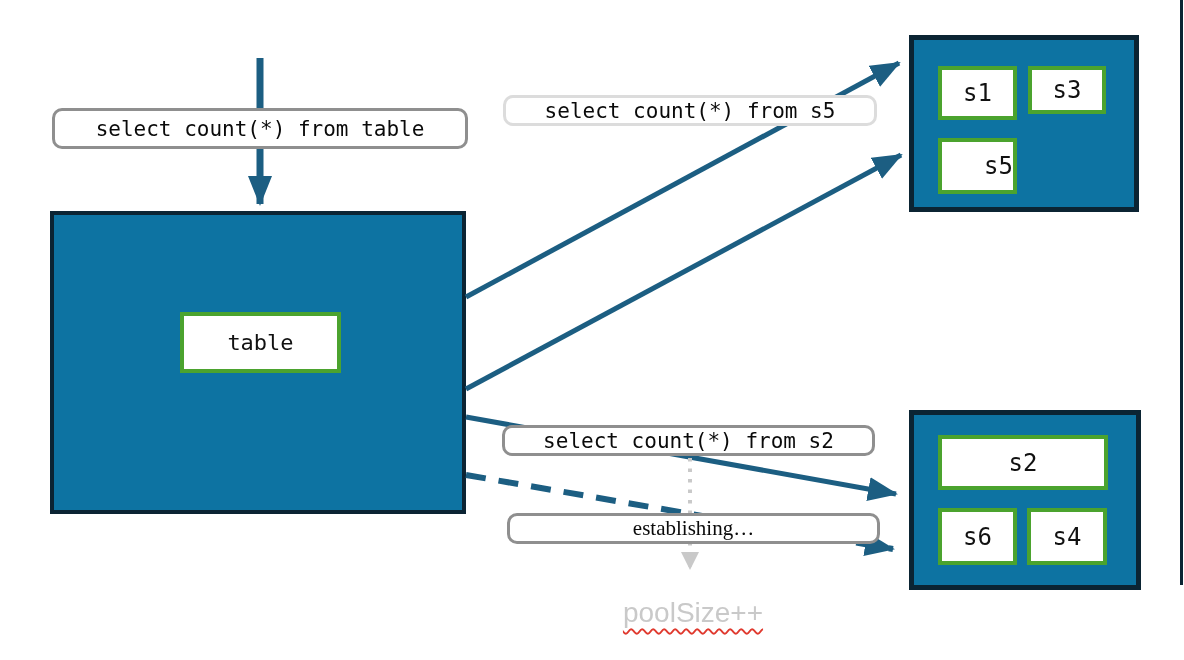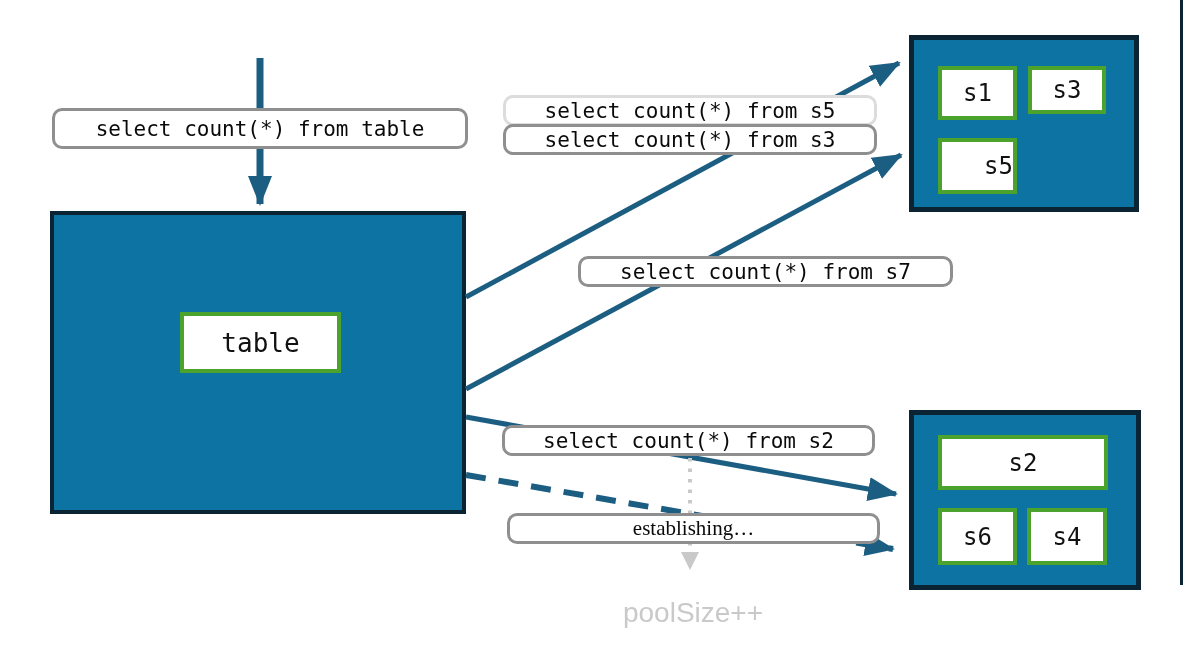--- a/index.html
+++ b/index.html
@@ -11,36 +11,36 @@
   body{width:1184px;height:660px;background:#ffffff;position:relative;overflow:hidden;
        font-family:"DejaVu Sans Mono", monospace;}
   .abs{position:absolute;box-sizing:border-box;}
   
   .group-box{background:var(--teal-fill);border:5px solid var(--dark-border);}
   .big-box{background:var(--teal-fill);border:4px solid var(--dark-border);}
   
   .shard{background:#ffffff;border:4px solid var(--green-border);
          display:flex;align-items:center;justify-content:center;
          font:24px "DejaVu Sans Mono", monospace;color:#111;}
-  .table-cell{font-size:26px;}
+  .table-cell{font-size:22px;}
   
   .qlabel{background:#ffffff;border:3px solid var(--label-border-gray);border-radius:10px;
           display:flex;align-items:center;justify-content:center;white-space:pre;
           font:21px "DejaVu Sans Mono", monospace;color:#0a0a0a;}
   .qlabel.light{border-color:var(--label-border-light);}
   
   svg{position:absolute;left:0;top:0;}
   .arr{stroke:var(--arrow-blue);fill:none;}
   .w5{stroke-width:5;} .w6{stroke-width:6;} .w7{stroke-width:7;}
   .dashed{stroke-dasharray:20 13;}
   .arr-gray{stroke:var(--muted-gray);stroke-width:4;stroke-dasharray:3.5 7;fill:none;}
   .mblue{fill:var(--arrow-blue);} .mgray{fill:var(--muted-gray);}
   
   .poolsize{color:var(--muted-gray);font:28px "Liberation Sans", sans-serif;
-            text-align:center;text-decoration-style:wavy;
+            text-align:center;text-decoration:underline;text-decoration-style:wavy;
             text-decoration-color:var(--squiggle-red);text-decoration-thickness:2px;
             text-underline-offset:6px;}
   .edge-line{background:var(--dark-border);}
   .layer{position:absolute;left:0;top:0;width:1184px;height:660px;}
 </style>
 </head>
 <body>
 
 <div class="layer">
 
@@ -89,26 +89,20 @@
   <line class="arr-gray" x1="690" y1="458" x2="690" y2="568" marker-end="url(#mgray)"></line>
 </svg>
 
 <div class="layer">
   <div class="abs qlabel" style="left:52px;top:108px;width:416px;height:41px;">
     <span>select count(*) from table</span>
   </div>
   <div class="abs qlabel light" style="left:503px;top:95px;width:374px;height:31px;">
     <span>select count(*) from s5</span>
   </div>
-  <div class="abs qlabel" style="left:503px;top:124px;width:374px;height:31px;">
-    <span>select count(*) from s3</span>
-  </div>
-  <div class="abs qlabel" style="left:578px;top:256px;width:375px;height:31px;">
-    <span>select count(*) from s7</span>
-  </div>
   <div class="abs qlabel" style="left:502px;top:425px;width:373px;height:31px;">
     <span>select count(*) from s2</span>
   </div>
   <div class="abs qlabel" style="left:507px;top:513px;width:373px;height:31px;font-family:Liberation Serif, serif;">
     <span>establishing…</span>
   </div>
 
   <div class="abs poolsize" style="left:603px;top:597px;width:180px;">
     <span>poolSize++</span>
   </div>

